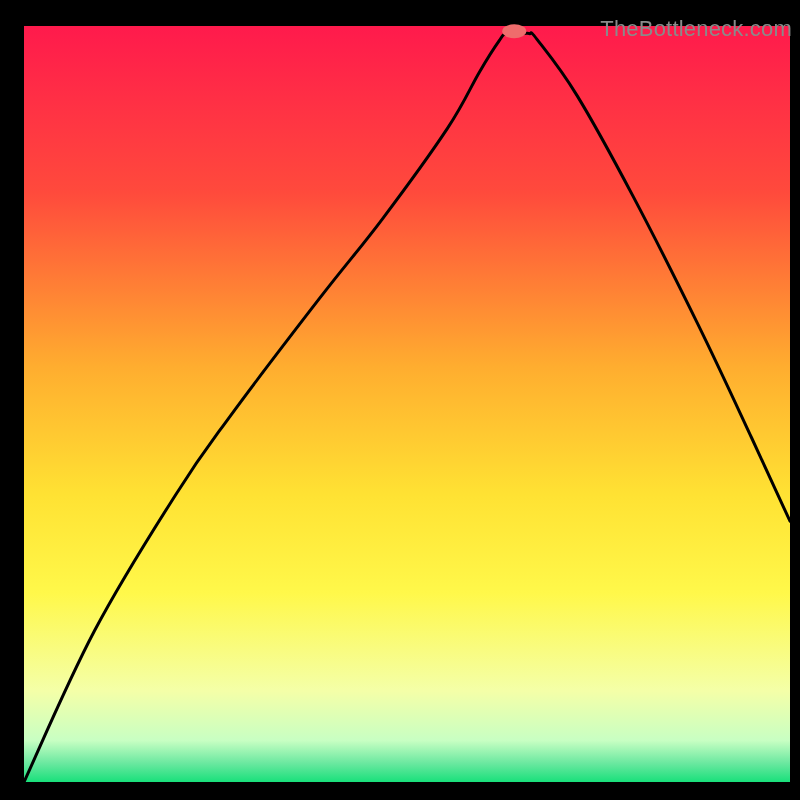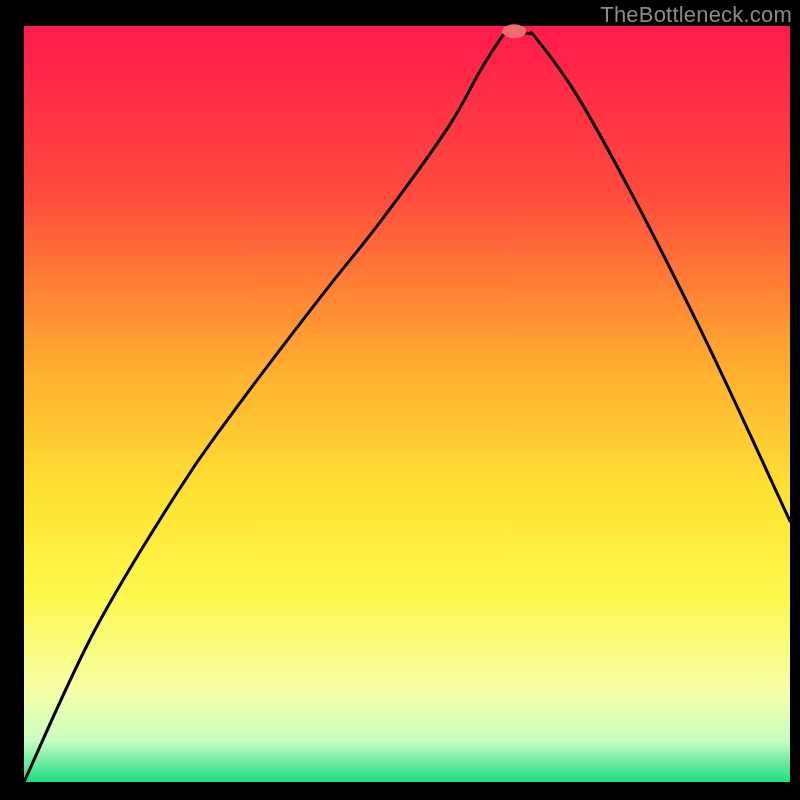--- a/index.html
+++ b/index.html
@@ -11,21 +11,21 @@
     overflow: hidden;
   }
   .root {
     position: relative;
     width: 800px;
     height: 800px;
     background: #000;
   }
   .watermark {
     position: absolute;
-    top: 2px;
+    top: 16px;
     right: 8px;
     font-family: Arial, Helvetica, sans-serif;
     font-size: 22px;
     font-weight: 500;
     color: #8a8a8a;
     letter-spacing: 0.2px;
     z-index: 5;
   }
   svg {
     position: absolute;

